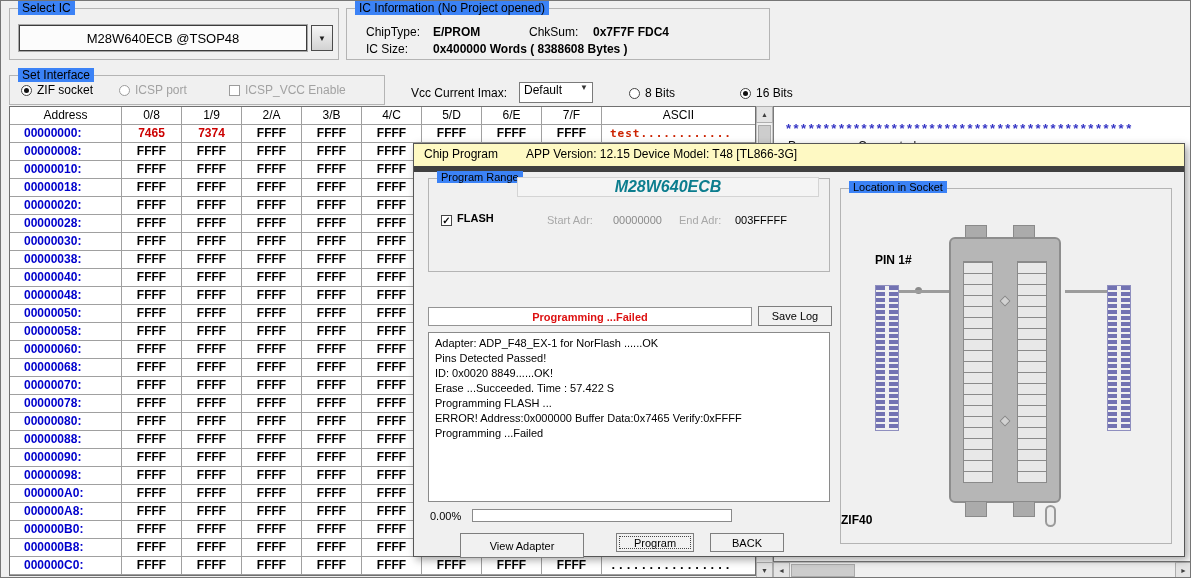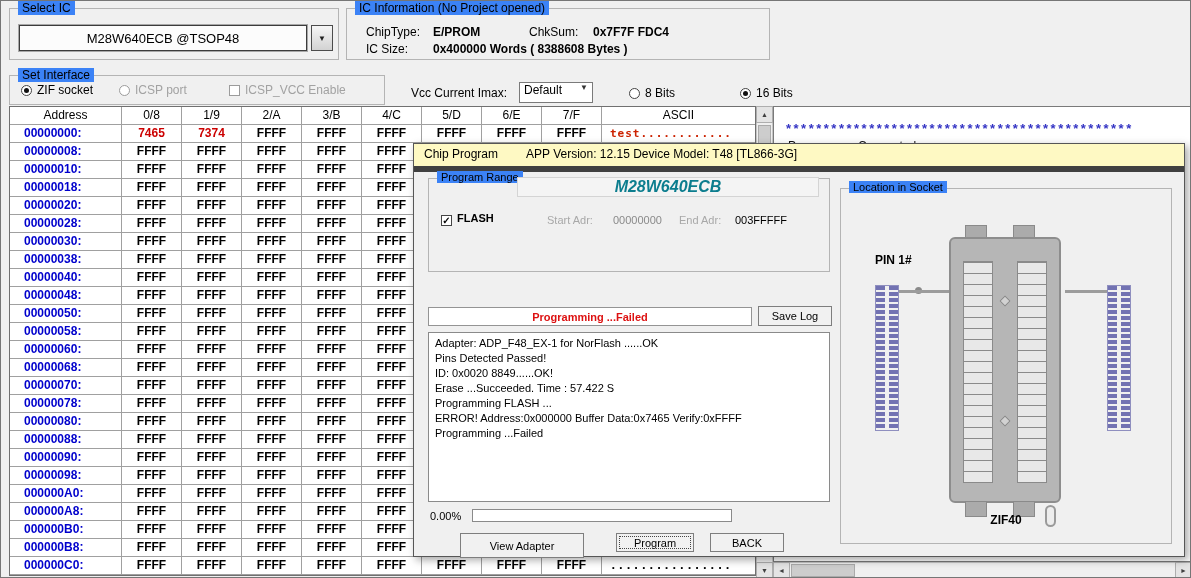--- a/index.html
+++ b/index.html
@@ -506,17 +506,17 @@
       </div>
       <div class="tab" style="left:124px;top:312px"></div>
       <div class="tab" style="left:172px;top:312px"></div>
 
       <div class="conn" style="left:58px;top:101px;width:50px"></div>
       <div class="conn" style="left:224px;top:101px;width:42px"></div>
       <div class="pinblock" style="left:34px;top:96px"></div>
       <div class="pinblock" style="left:266px;top:96px"></div>
 
       <div class="lever" style="left:204px;top:316px"></div>
-      <div class="abs bold" style="left:0;right:0;top:324px;text-align:center">ZIF40</div>
+      <div class="abs bold" style="left:0;right:0;top:324px;text-align:left">ZIF40</div>
     </div>
   </div>
 
 </div>
 
 </body></html>

